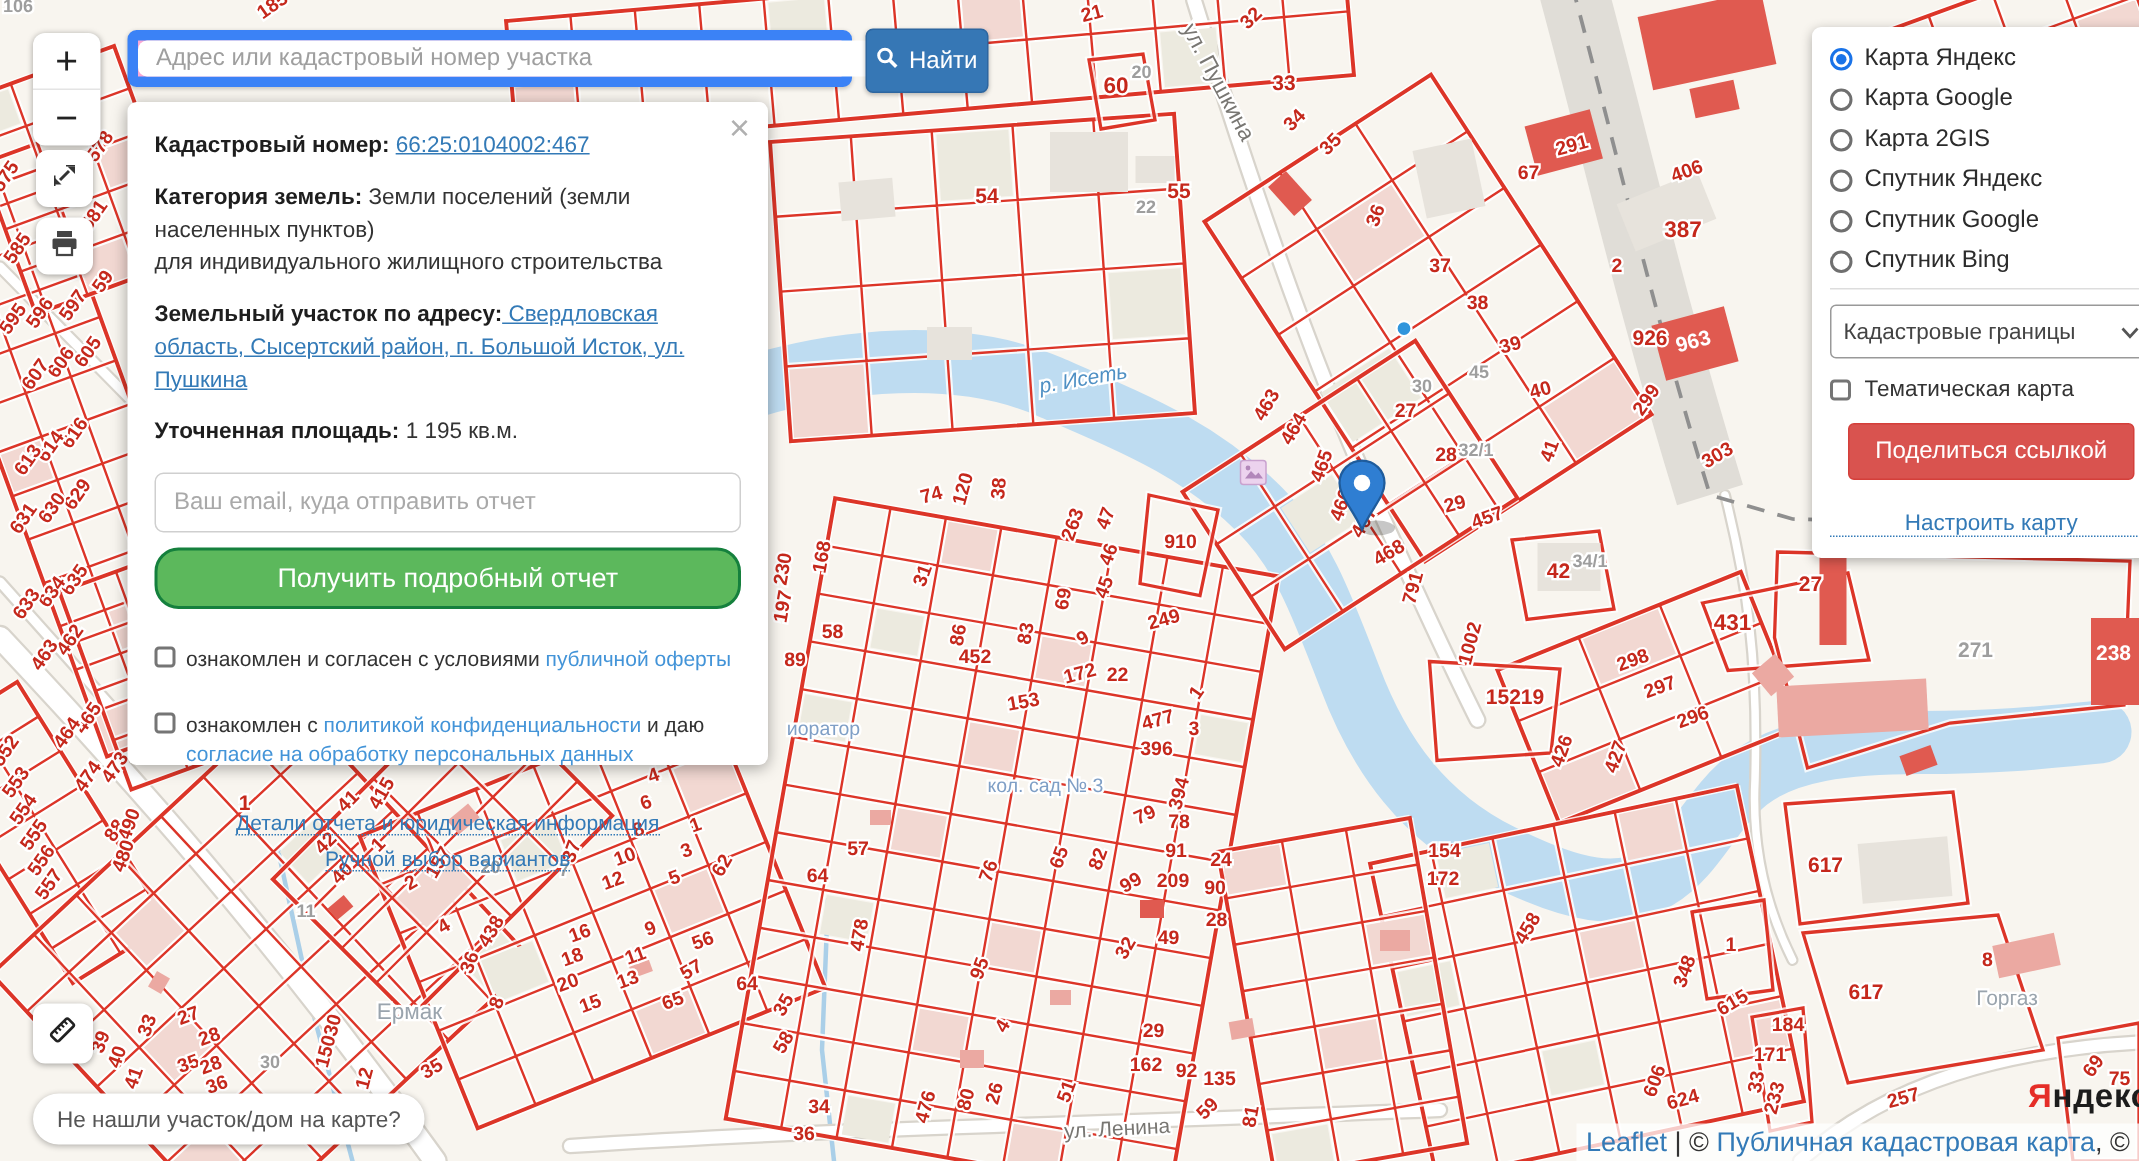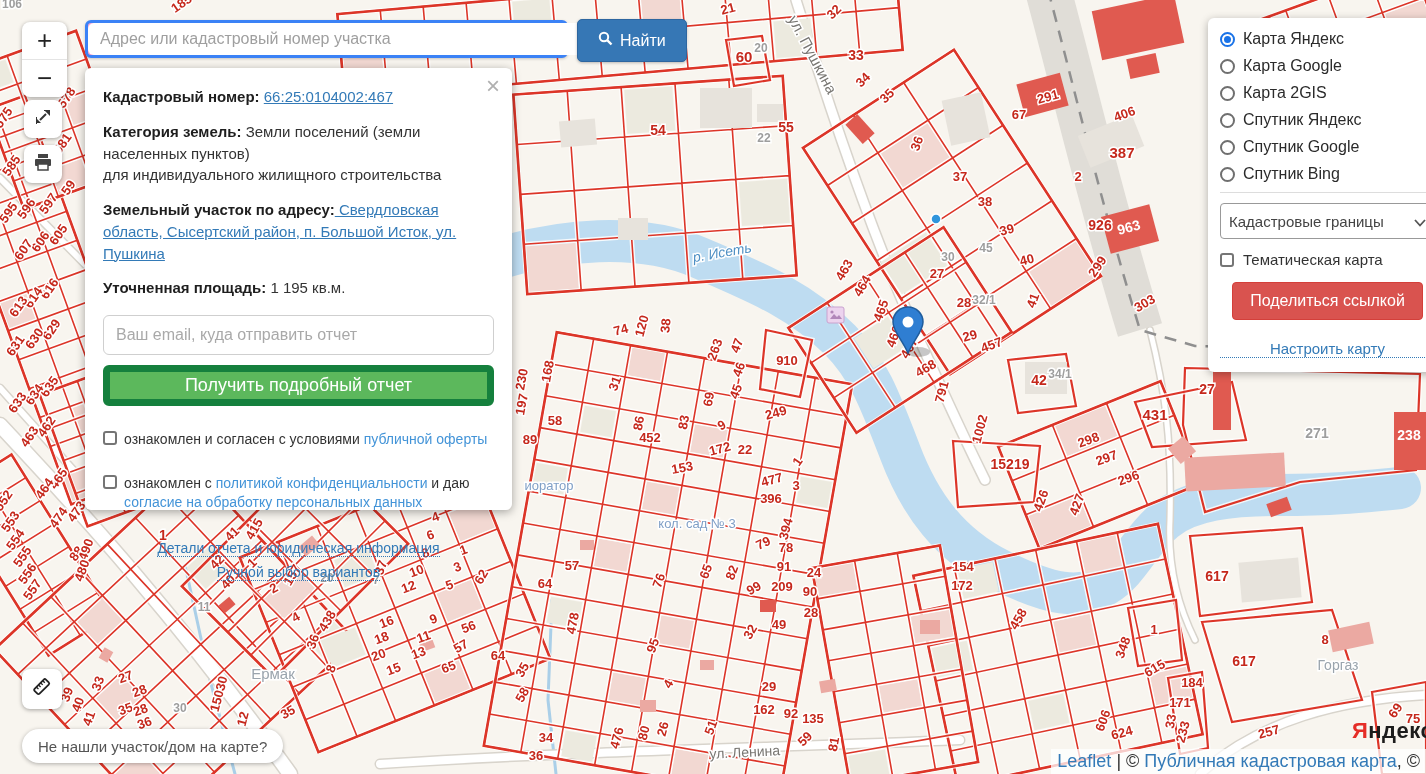--- a/index.html
+++ b/index.html
@@ -6,33 +6,33 @@
   body{font-family:"Liberation Sans",sans-serif;}
   #stage{position:relative;width:1426px;height:774px;overflow:hidden;background:#f8f5ef;}
   #map-svg{position:absolute;left:0;top:0;}
   .ctl{position:absolute;background:#fff;border-radius:8px;box-shadow:0 1px 4px rgba(0,0,0,.35);}
   #zoombox{left:22px;top:22px;width:45px;}
   .zbtn{width:45px;height:37px;display:flex;align-items:center;justify-content:center;font-size:26px;color:#222;cursor:pointer;user-select:none;}
   #zoombox .zbtn:first-child{border-bottom:1px solid #e4e4e4;}
   #fsbtn{left:24px;top:100px;width:38px;height:38px;display:flex;align-items:center;justify-content:center;cursor:pointer;}
   #printbtn{left:24px;top:145px;width:38px;height:38px;display:flex;align-items:center;justify-content:center;cursor:pointer;}
   #rulerbtn{left:22px;top:669px;width:40px;height:40px;display:flex;align-items:center;justify-content:center;cursor:pointer;}
-  #searchbar{position:absolute;left:85px;top:20px;width:483px;height:38px;background:#f9a8d4;border:3px solid #3b82f6;border-radius:6px;box-sizing:border-box;box-shadow:0 1px 3px rgba(0,0,0,.2);}
+  #searchbar{position:absolute;left:85px;top:20px;width:483px;height:38px;background:#f9a8d4;border:7px solid #3b82f6;border-radius:6px;box-sizing:border-box;box-shadow:0 1px 3px rgba(0,0,0,.2);}
   #searchbar input{width:100%;height:100%;border:none;outline:none;border-radius:6px;padding:0 12px;font-size:16px;color:#333;font-family:"Liberation Sans",sans-serif;}
   #searchbar input::placeholder{color:#9f9f9f;}
-  #findbtn{position:absolute;left:577px;top:19px;height:41px;background:#3677b5;border:1px solid #2d66a0;border-radius:5px;color:#fff;font-size:16px;display:flex;align-items:center;gap:7px;padding:0 20px;cursor:pointer;box-shadow:0 1px 3px rgba(0,0,0,.25);}
+  #findbtn{position:absolute;left:577px;top:19px;height:41px;background:#3677b5;border:1px solid #2d66a0;border-radius:5px;color:#fff;font-size:16px;display:flex;align-items:center;gap:7px;padding:0 6px;cursor:pointer;box-shadow:0 1px 3px rgba(0,0,0,.25);}
   #infopanel{position:absolute;left:85px;top:68px;width:427px;height:442px;background:#fff;border-radius:6px;box-shadow:0 2px 10px rgba(0,0,0,.35);box-sizing:border-box;padding:16px 18px 12px 18px;font-size:15px;color:#333;}
   #infopanel .row{margin-bottom:13px;line-height:1.45;}
   #infopanel b{color:#1e1e1e;}
   a.lnk{color:#337ab7;text-decoration:underline;cursor:pointer;}
   a.dotted{color:#337ab7;text-decoration:none;border-bottom:1px dotted #337ab7;cursor:pointer;}
   #closex{position:absolute;right:12px;top:6px;font-size:24px;color:#b0b0b0;cursor:pointer;line-height:1;}
   #emailinput{width:100%;height:40px;border:1px solid #cfcfcf;border-radius:6px;box-sizing:border-box;padding:0 12px;font-size:16px;color:#333;outline:none;font-family:"Liberation Sans",sans-serif;margin-top:3px;}
   #emailinput::placeholder{color:#a9a9a9;}
-  #reportbtn{width:100%;height:41px;margin-top:10px;background:#5cb85c;border:7px solid #15803d;border-radius:6px;color:#fff;font-size:18px;cursor:pointer;font-family:"Liberation Sans",sans-serif;}
+  #reportbtn{width:100%;height:41px;margin-top:10px;background:#5cb85c;border:2px solid #15803d;border-radius:16px;color:#fff;font-size:18px;cursor:pointer;font-family:"Liberation Sans",sans-serif;}
   .cbrow{font-size:14px;color:#333;margin-top:24px;line-height:1.4;position:relative;padding-left:21px;}
   .cbx{position:absolute;left:0;top:1px;width:14px;height:14px;border:2px solid #757575;border-radius:3px;background:#fff;cursor:pointer;box-sizing:border-box;}
   .cbrow a{color:#4394d8;text-decoration:none;cursor:pointer;}
   .centerlinks{text-align:center;font-size:14px;margin-top:24px;line-height:1.7;}
   #layers{position:absolute;left:1208px;top:18px;width:239px;background:#fff;border-radius:6px;box-shadow:0 2px 8px rgba(0,0,0,.3);box-sizing:border-box;padding:12px 12px 14px 12px;}
   .radiorow{display:flex;align-items:center;gap:8px;margin-bottom:9px;font-size:16px;color:#2b2b2b;cursor:pointer;}
   .rdot{width:15px;height:15px;border-radius:50%;border:2px solid #6f6f6f;box-sizing:border-box;background:#fff;flex:0 0 auto;}
   .rdot.sel{border-color:#1a73e8;position:relative;}
   .rdot.sel::after{content:"";position:absolute;left:2px;top:2px;width:7px;height:7px;border-radius:50%;background:#1a73e8;}
   #layers hr{border:none;border-top:1px solid #ddd;margin:4px 0 10px 0;}

